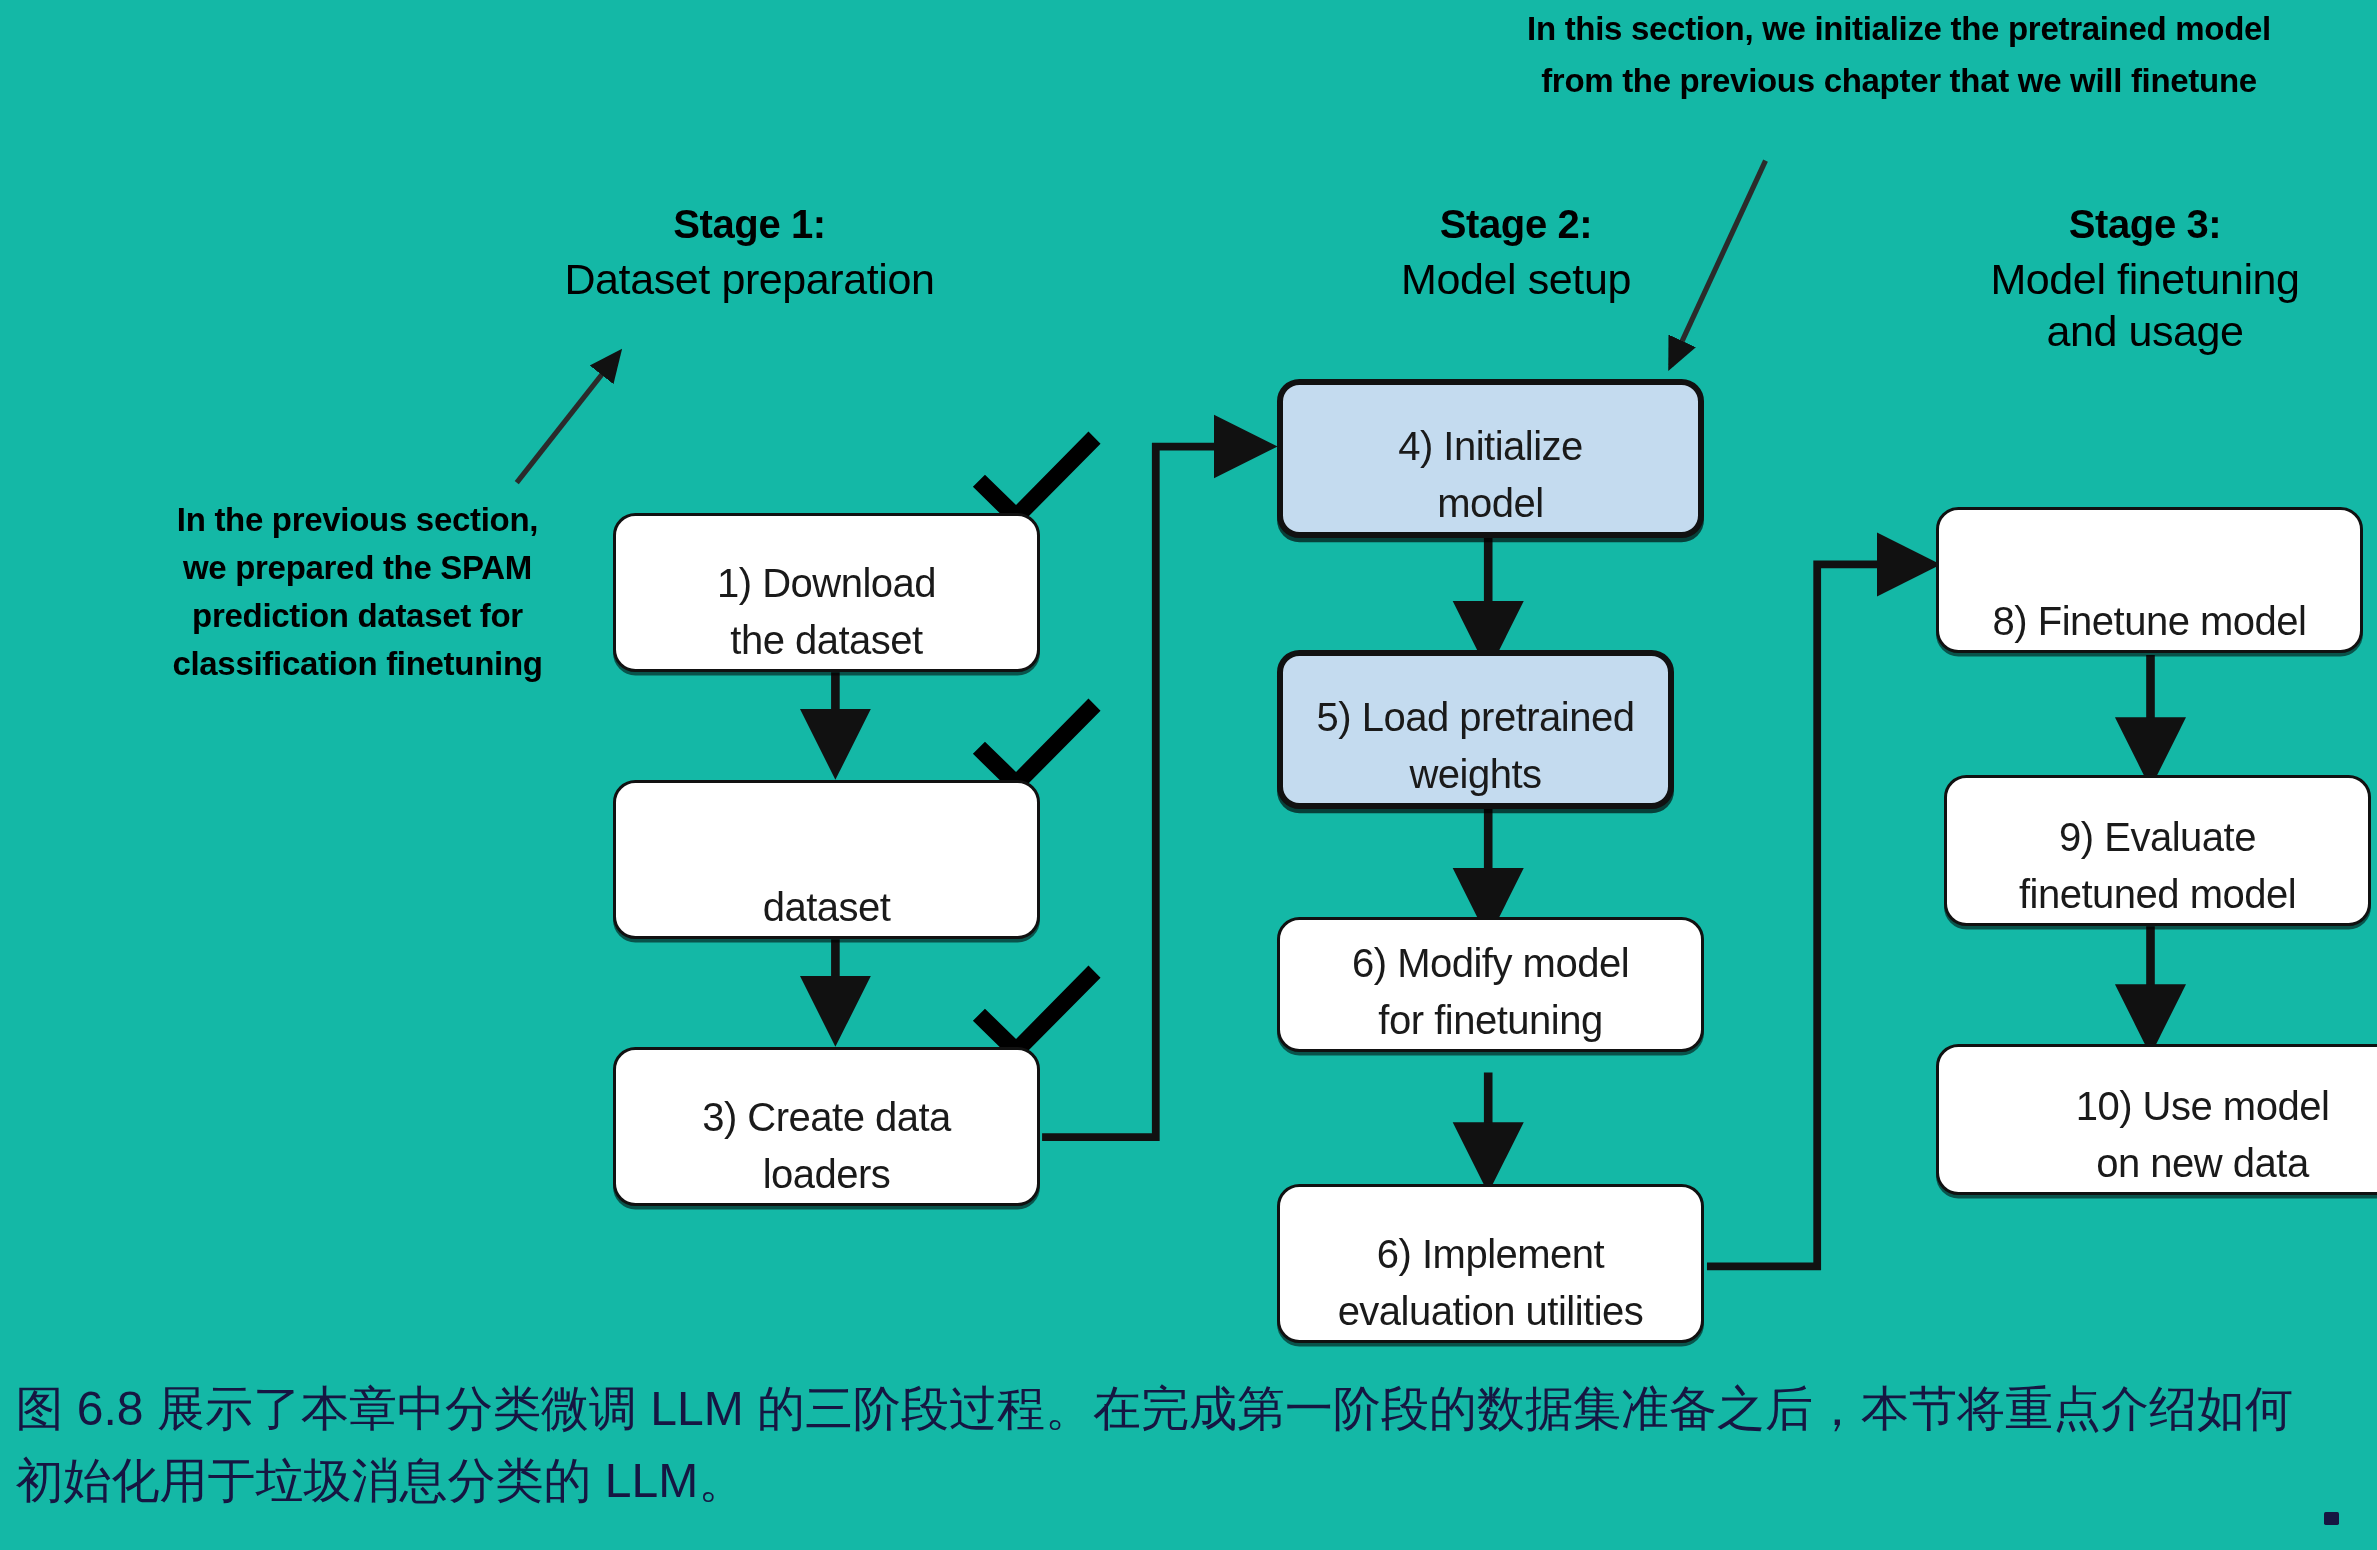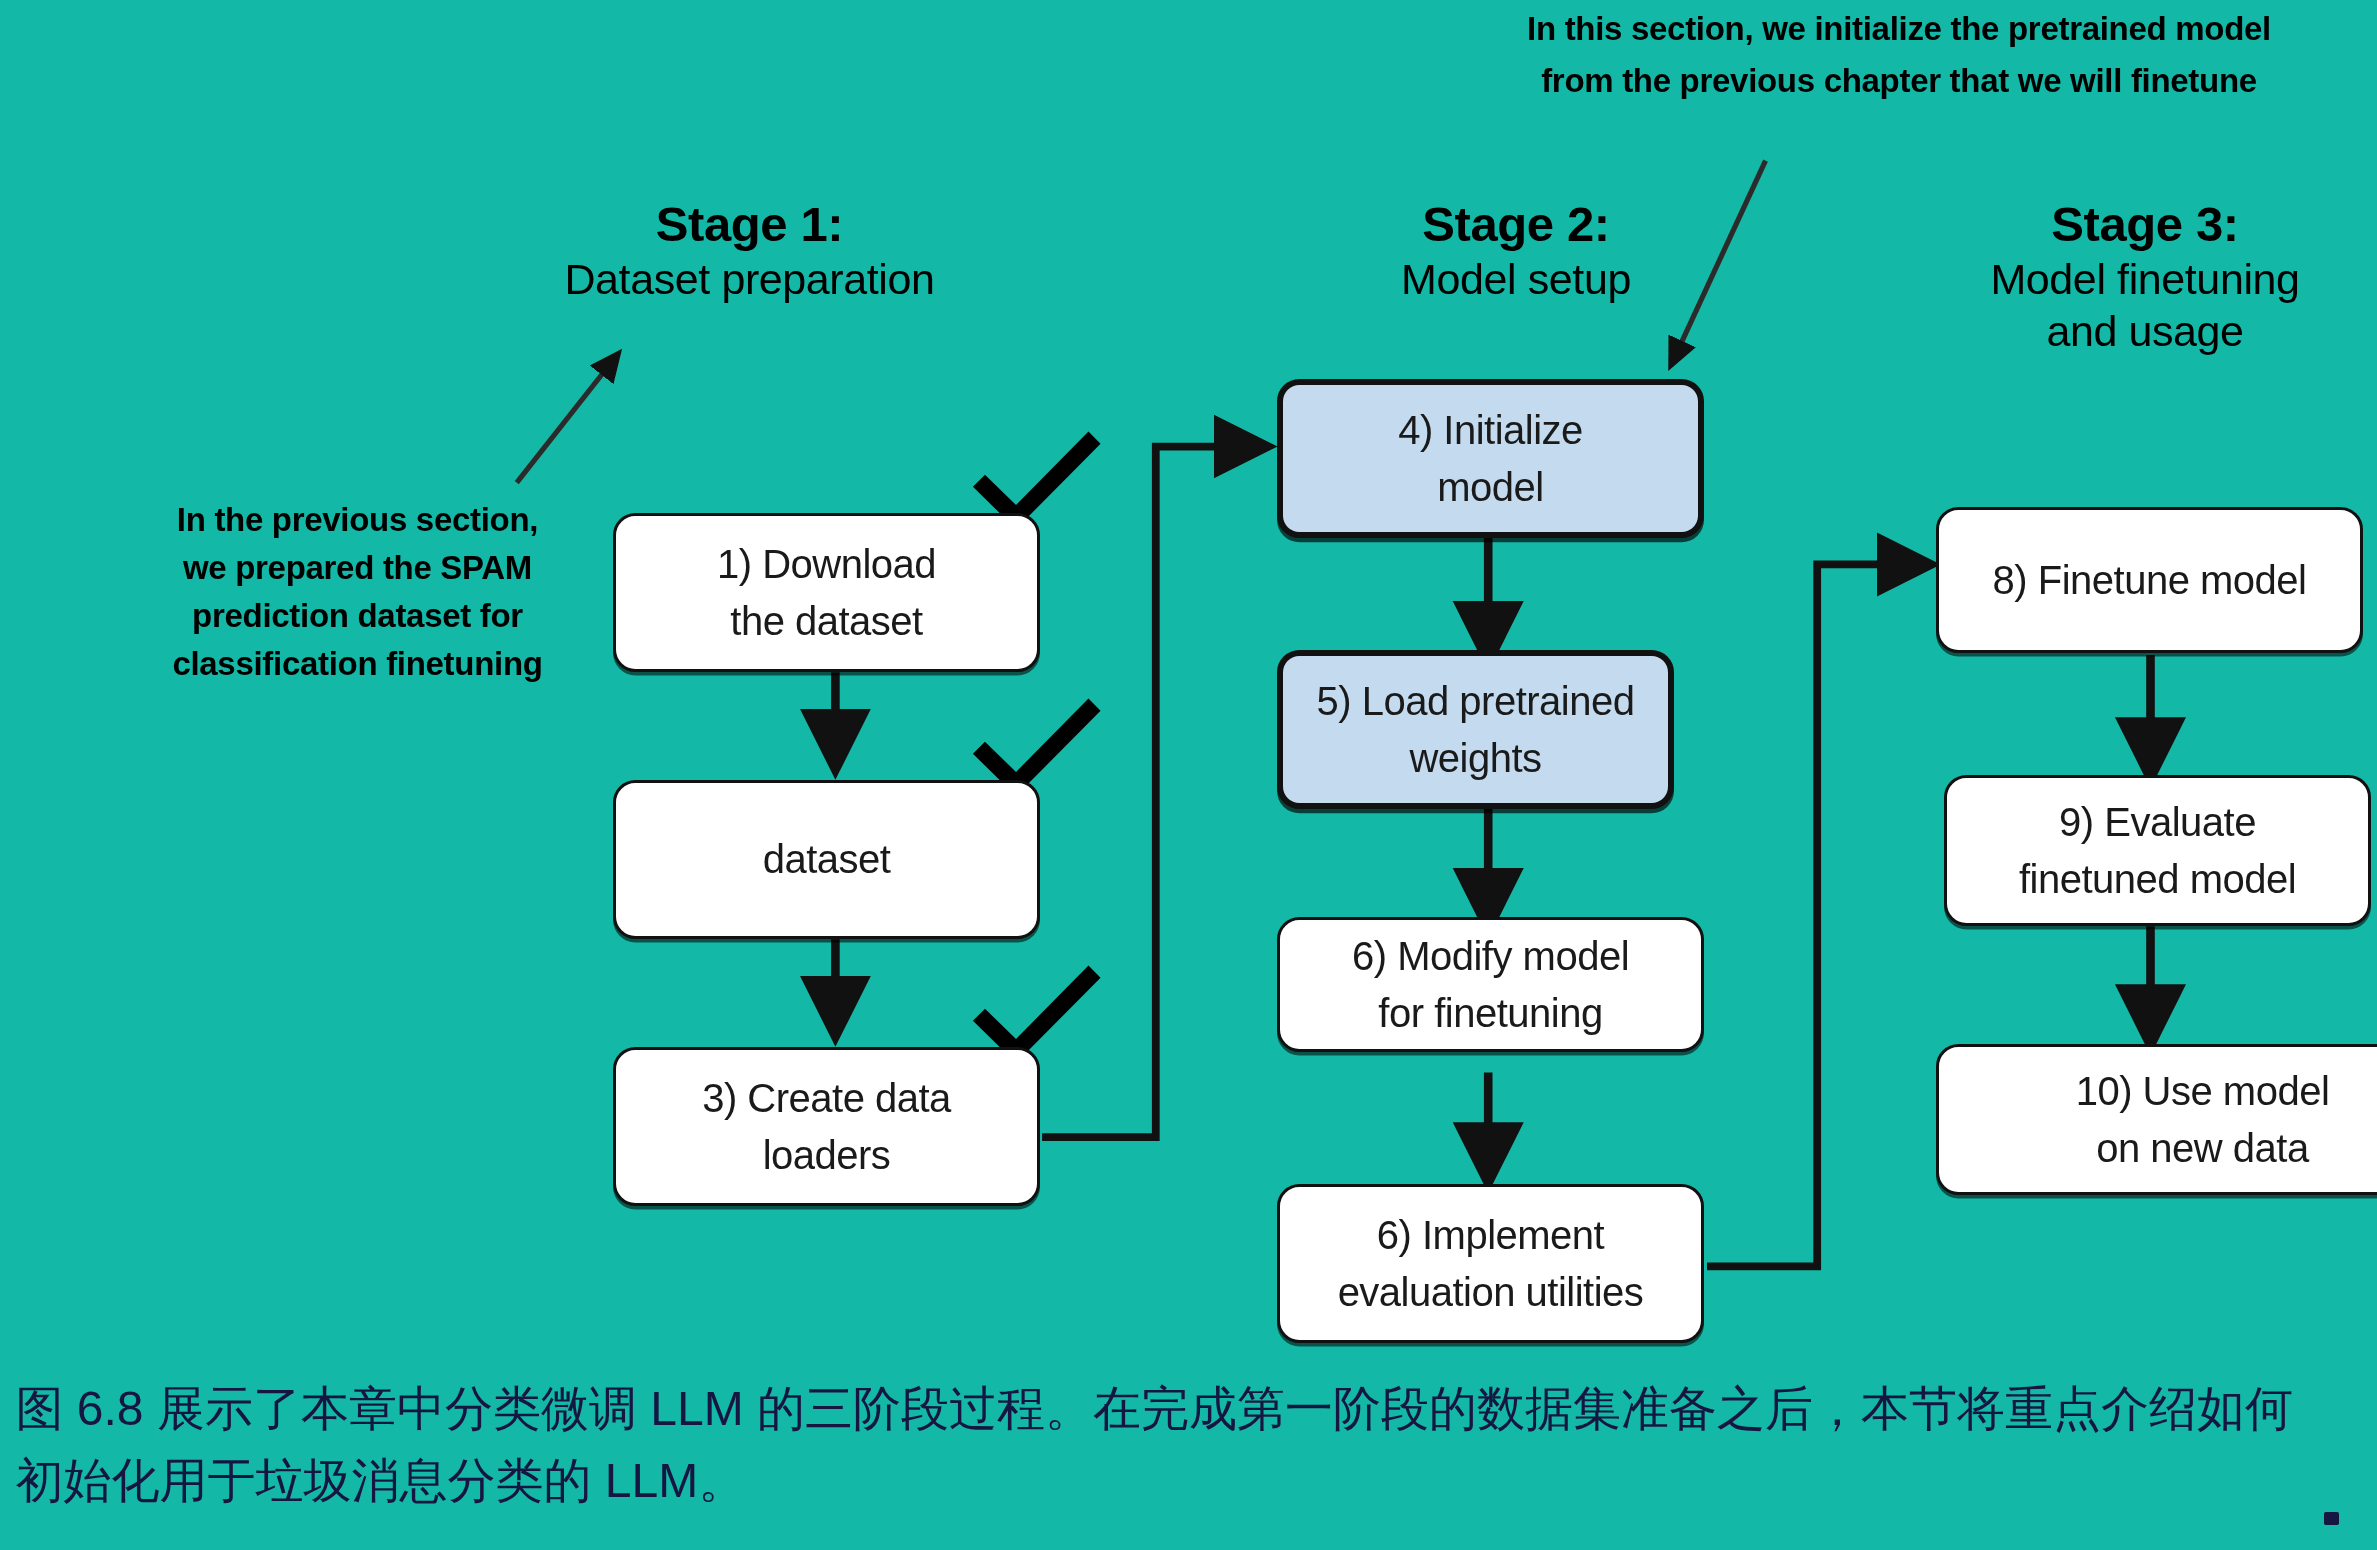--- a/index.html
+++ b/index.html
@@ -43,21 +43,21 @@
   
   .stage-head {
     position: absolute;
     text-align: center;
     color: #000000;
     font-family: "Liberation Sans", sans-serif;
   }
   .stage-head .stage-num {
     display: block;
     font-weight: bold;
-    font-size: 49px;
+    font-size: 40px;
     line-height: 57px;
     letter-spacing: -0.4px;
   }
   .stage-head .stage-sub {
     display: block;
     font-weight: normal;
     font-size: 43px;
     line-height: 52px;
     letter-spacing: -0.4px;
   }
@@ -71,21 +71,21 @@
     box-sizing: border-box;
     border: 3.4px solid #111111;
     border-radius: 22.4px;
     background: #ffffff;
     color: #1a1a1a;
     font-family: "Liberation Sans", sans-serif;
     font-size: 40px;
     line-height: 57px;
     letter-spacing: -0.5px;
     display: flex;
-    align-items: center;
+    align-items: flex-end;
     justify-content: center;
     text-align: center;
     box-shadow: 0 3.4px 0 0 rgba(0,0,0,0.55);
   }
   .box.blue {
     background: #c4dbef;
     border-width: 6px;
     box-shadow: 0 4.3px 0 0 rgba(0,0,0,0.65);
   }
   .box span { display: block; padding: 0 8.6px; }

